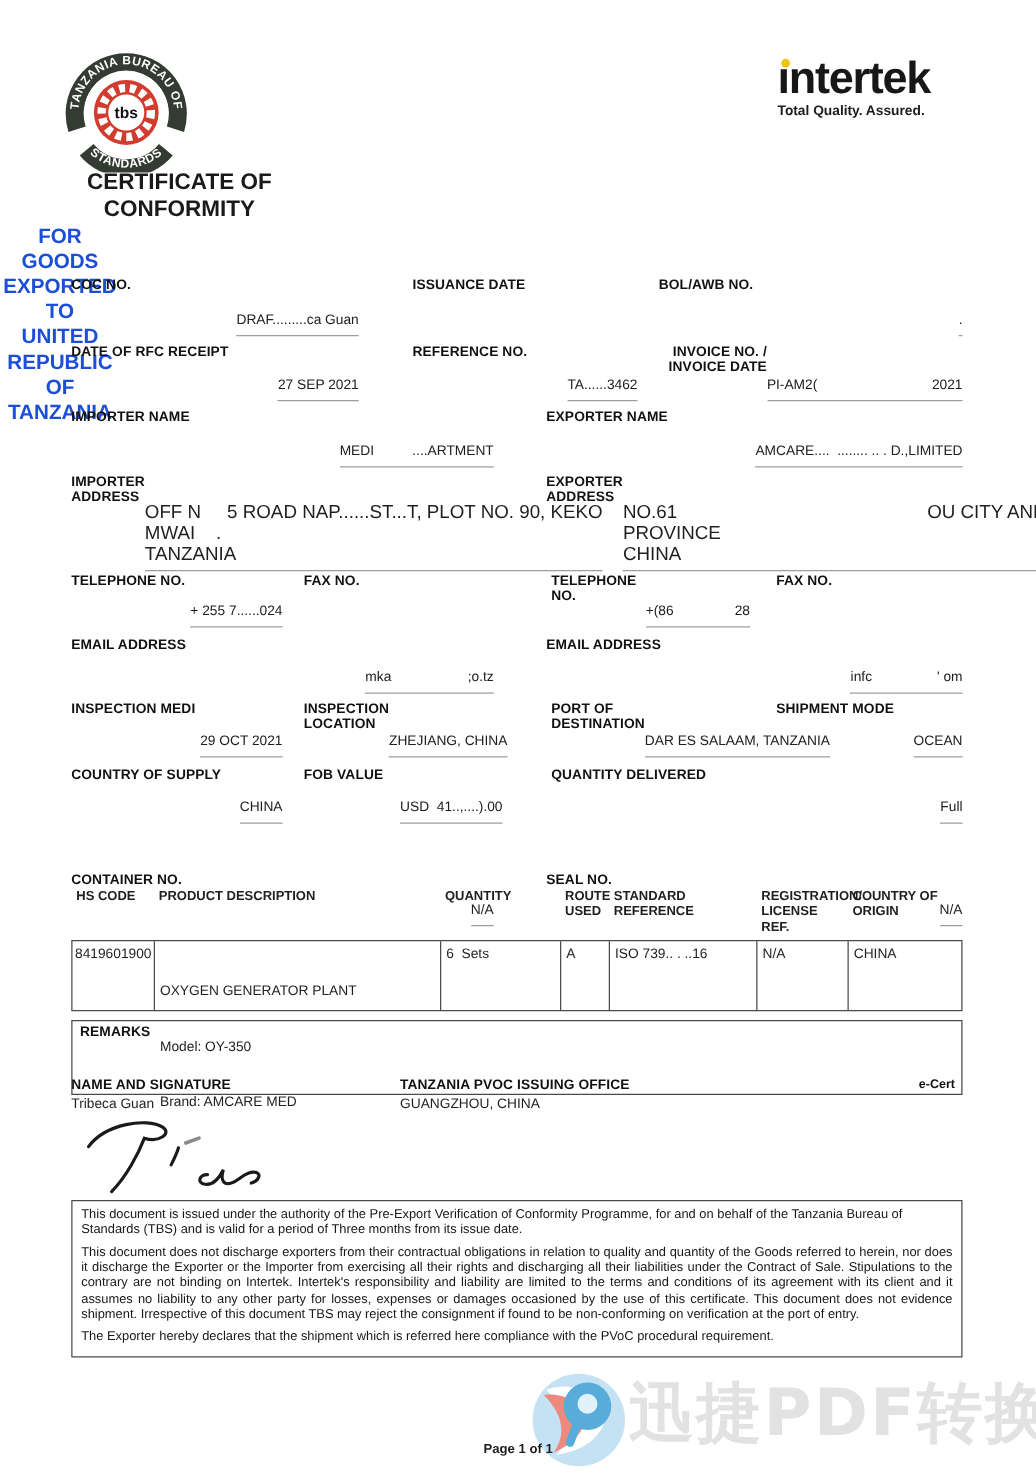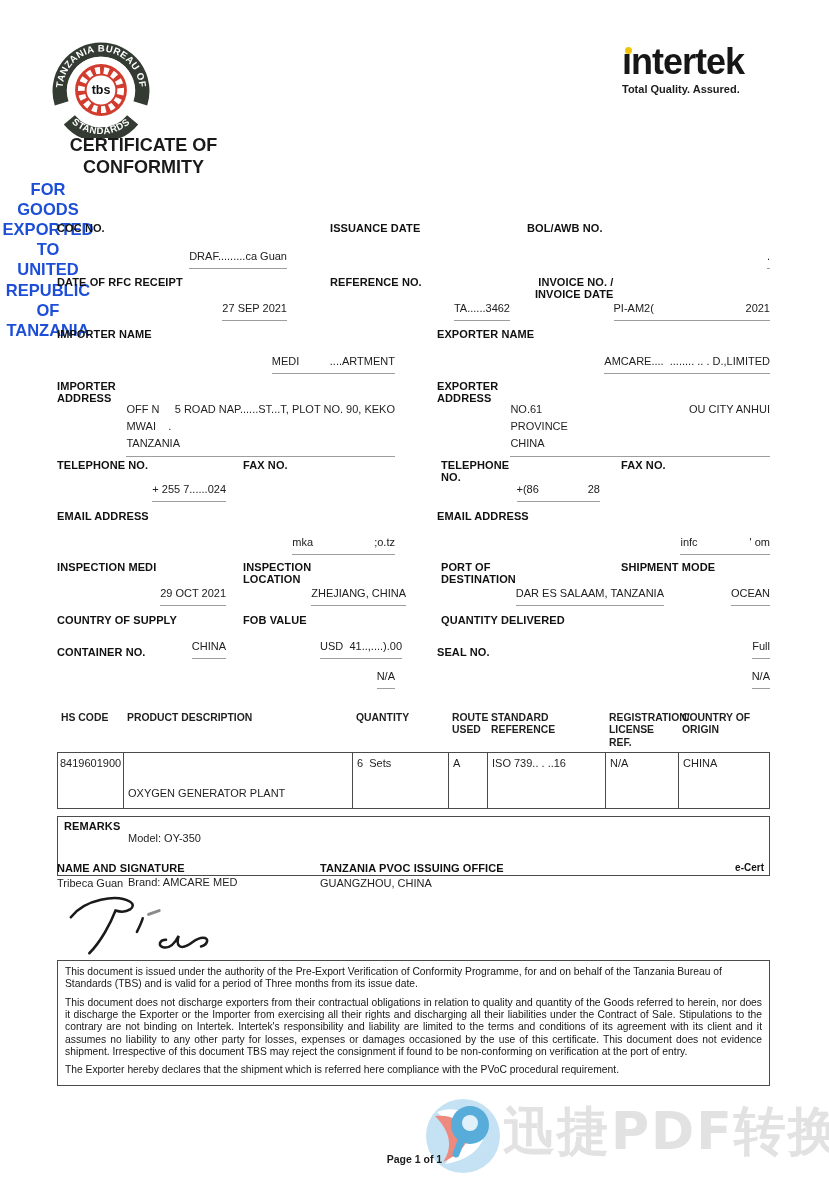--- a/index.html
+++ b/index.html
@@ -14,21 +14,21 @@
   .title-block{position:absolute;left:0;top:135px;width:829px;text-align:center;line-height:1.22;}
   .title-block .t1{font-size:18px;font-weight:bold;color:#1a1a1a;padding-left:29px;}
   .title-block .t2{font-size:16.5px;font-weight:bold;color:#1d4ed8;}
   
   .form-row{position:absolute;left:57px;width:713px;display:flex;}
   .cell{display:flex;flex-direction:row;justify-content:space-between;box-sizing:border-box;}
   .lbl{font-weight:bold;font-size:11px;color:#111;letter-spacing:.1px;}
   .val{font-size:11px;color:#202020;white-space:pre;border-bottom:1.5px solid #9d9d9d;
        padding:3px 0 3px;min-height:15px;margin-top:auto;}
   .val-lines{border-bottom:1.5px solid #9d9d9d;padding:2px 0 4px;margin-top:auto;}
-  .val-lines div{font-size:11px;white-space:pre;line-height:17px;}
+  .val-lines div{font-size:15px;white-space:pre;line-height:17px;}
   .ca{width:273px;padding-right:43px}.cb{width:197px;padding-right:17px}.cc{width:243px}
   .cl{width:380px;padding-right:42px}.cr{width:333px}
   .d1{width:186px;padding-right:17px}.d2{width:198px;padding-right:39px}
   .d3{width:180px;padding-right:21px}.d4{width:149px}
   .e3{width:329px}
   
   .tbl{position:absolute;left:57px;top:710px;width:713px;}
   .tbl-head{display:flex;font-weight:bold;font-size:10.4px;line-height:1.2;padding-bottom:3px;}
   .tbl-head .th{box-sizing:border-box;padding:2px 2px 0 4px;overflow:visible;}
   .tbl-row{display:flex;border:1.6px solid #4b4b4b;height:57px;box-sizing:border-box;}
@@ -218,21 +218,21 @@
     <div class="cell d2">
       <div class="lbl">FOB VALUE</div>
       <div class="val">USD  41..,....).00</div>
     </div>
     <div class="cell e3">
       <div class="lbl">QUANTITY DELIVERED</div>
       <div class="val">Full</div>
     </div>
   </div>
 
-  <div class="form-row" style="top:646px;height:43px;">
+  <div class="form-row" style="top:698px;height:43px;">
     <div class="cell cl">
       <div class="lbl">CONTAINER NO.</div>
       <div class="val">N/A</div>
     </div>
     <div class="cell cr">
       <div class="lbl">SEAL NO.</div>
       <div class="val">N/A</div>
     </div>
   </div>
 

